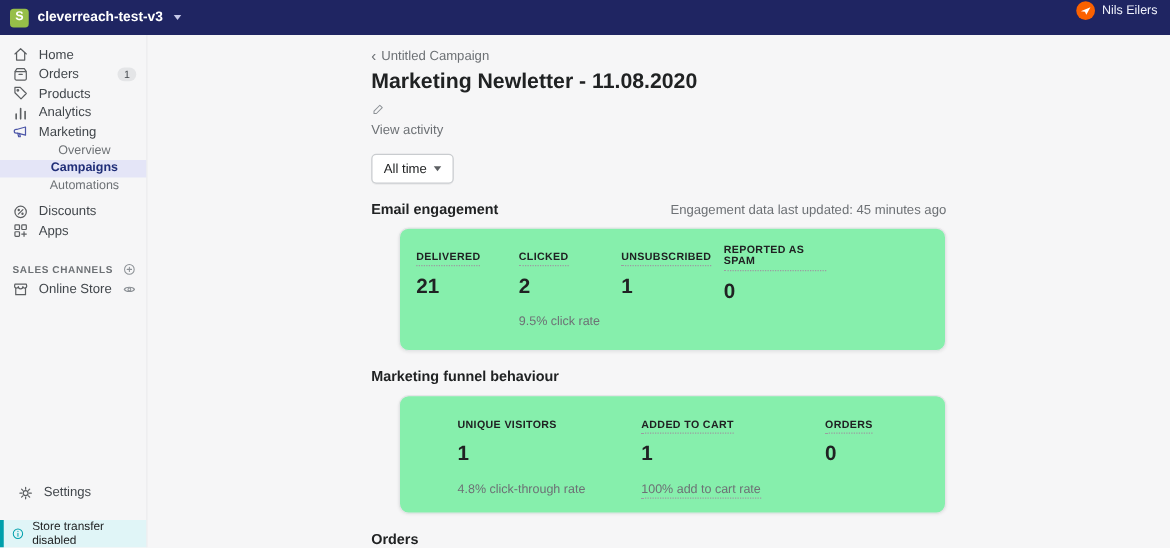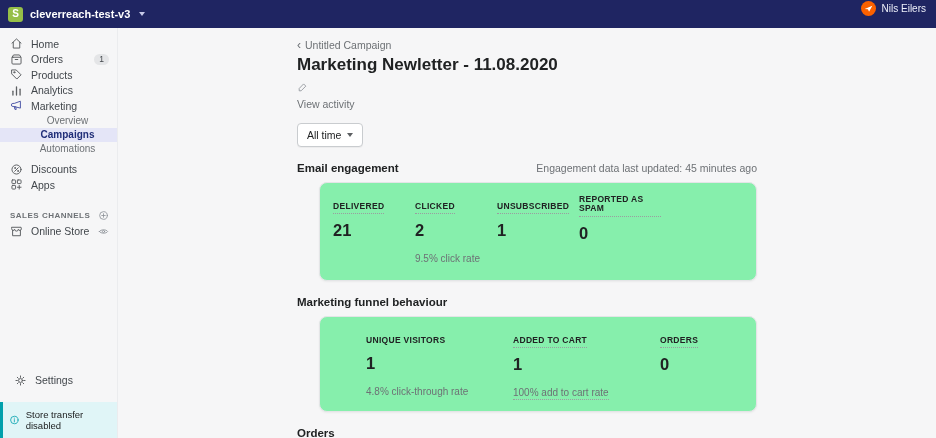--- a/index.html
+++ b/index.html
@@ -53,21 +53,21 @@
   .sub-row.selected { background:#e4e5f7; }
   .sub-row.selected .lbl { color:#202e78; font-weight:700; }
   .nav-gap-sm { height:6px; } .nav-gap-lg { height:13px; }
   .channels-header { display:flex; align-items:center; justify-content:space-between;
     padding:0 8px 0 10px; height:16px; margin-top:2px; }
   .channels-header .hdr { font-size:8px; font-weight:700; letter-spacing:.5px; color:#6d7175; }
   .sidebar-bottom { position:absolute; bottom:0; left:0; width:100%; }
   .settings-row { display:flex; align-items:flex-start; gap:8px; padding:0 14px; height:16px;
     margin-bottom:12px; cursor:pointer; }
   .settings-row .lbl { font-size:10.5px; font-weight:500; color:#42474c; }
-  .notice-bar { height:36px; background:#e0f5f7; border-left:3px solid #00a0ac;
+  .notice-bar { height:22px; background:#e0f5f7; border-left:3px solid #00a0ac;
     display:flex; align-items:center; gap:6px; padding:0 6px; cursor:pointer; }
   .notice-bar .lbl { font-size:9.5px; color:#202223; }
 
   
   .main { position:absolute; top:28px; left:297px; width:460px; }
   .breadcrumb { display:flex; align-items:center; gap:4px; margin-top:11px;
     color:#6d7175; font-size:10.5px; cursor:pointer; width:max-content; }
   .breadcrumb .chev { font-size:12px; line-height:1; color:#6d7175; }
   .page-title { margin-top:4px; font-size:17px; font-weight:700; color:#202223; }
   .view-activity { display:flex; align-items:flex-start; gap:5px; margin-top:7px;

